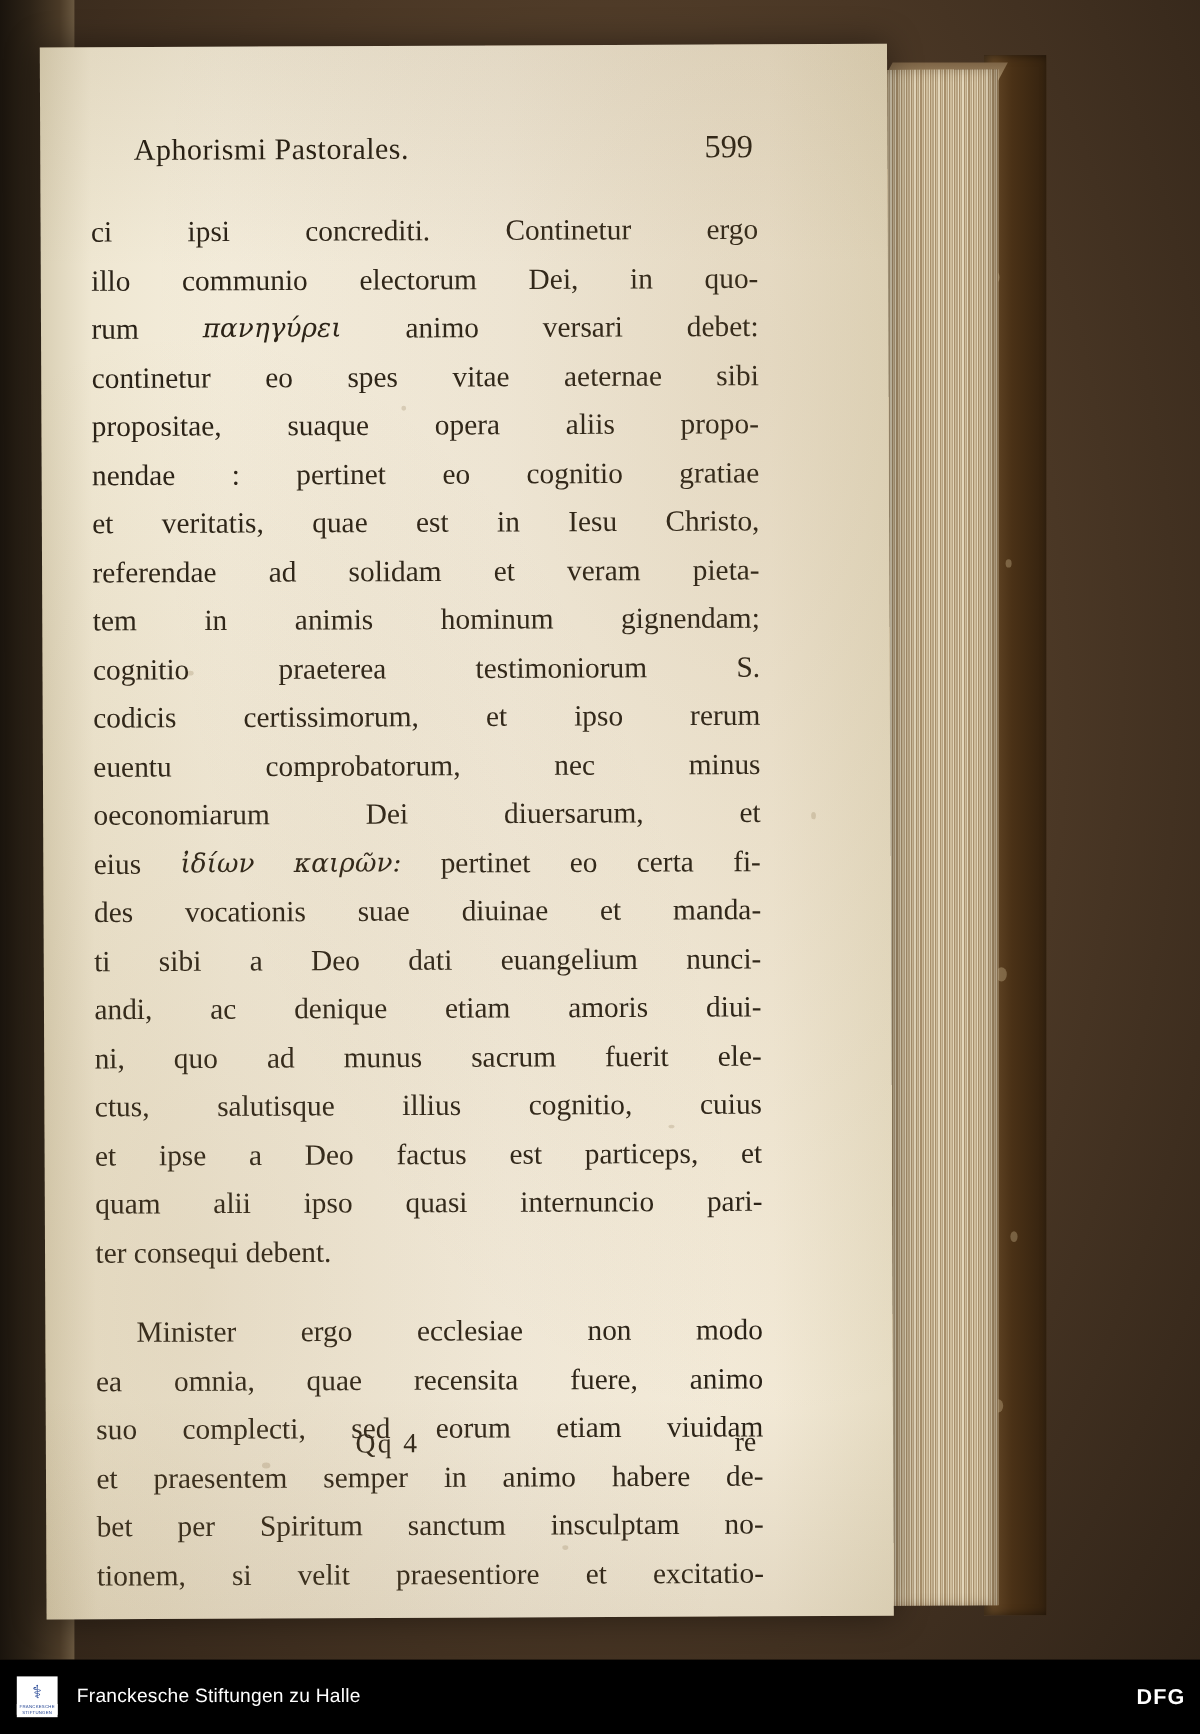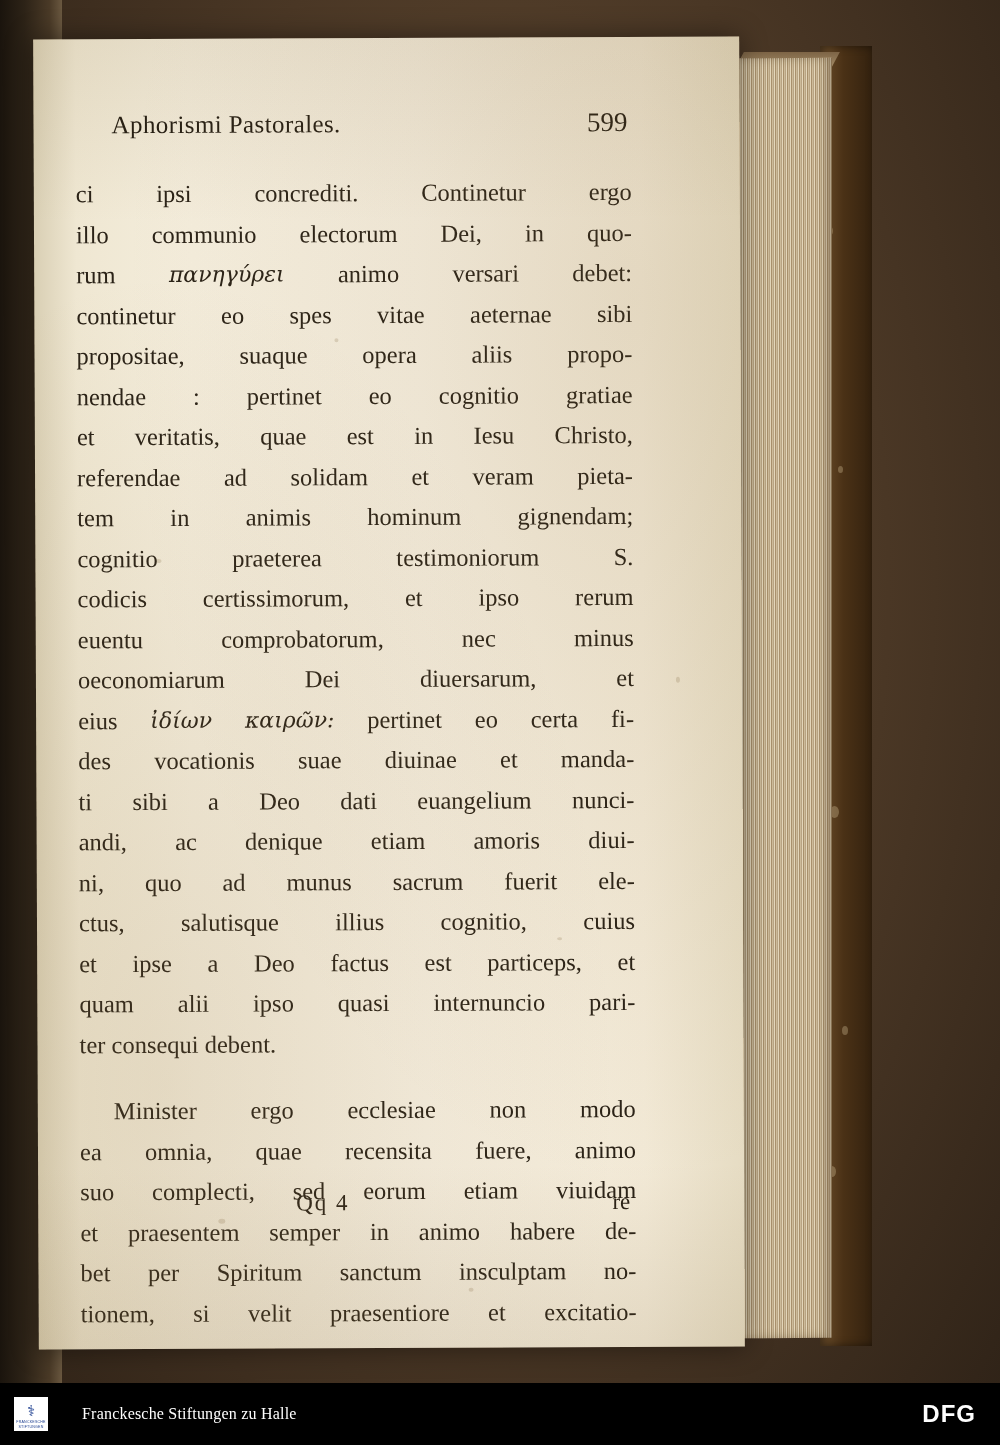--- a/index.html
+++ b/index.html
@@ -193,32 +193,32 @@
     letter-spacing: 0.2px;
     color: #1b3d8f;
     text-align: center;
     width: 100%;
     background: #fff;
     font-family: "Liberation Sans", sans-serif;
     margin-bottom: 2px;
   }
   .bar-label {
     color: #ffffff;
-    font-family: Liberation Serif, serif;
+    font-family: Liberation Sans, sans-serif;
     font-size: 16px;
-    margin-left: 34px;
+    margin-left: 16px;
     letter-spacing: 0.2px;
   }
   .dfg {
     margin-left: auto;
-    margin-right: 24px;
+    margin-right: 12px;
     color: #ffffff;
     font-family: "Liberation Sans", sans-serif;
     font-weight: bold;
-    font-size: 24px;
+    font-size: 18px;
     letter-spacing: 1px;
   }
 
   
   .speck {
     position: absolute;
     background: rgba(120,95,55,0.20);
     border-radius: 50%;
     pointer-events: none;
   }

